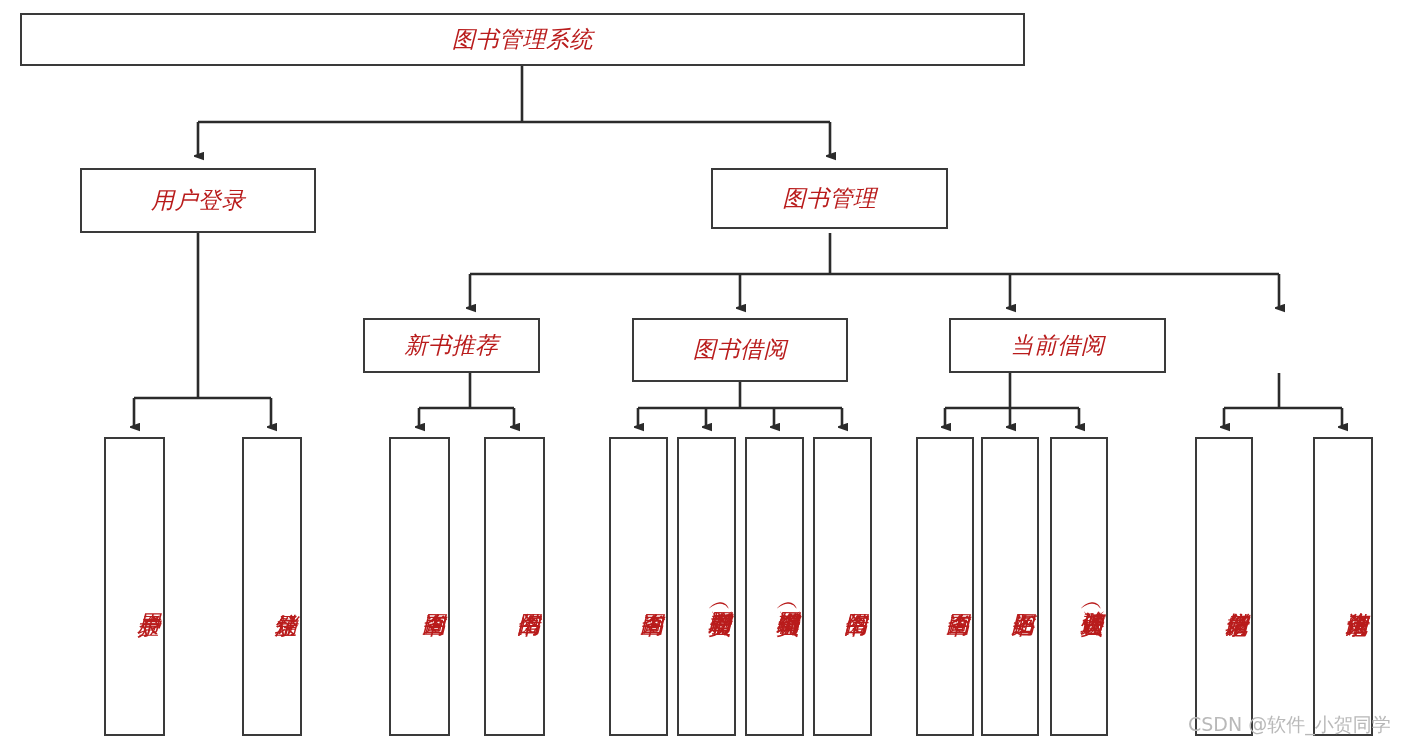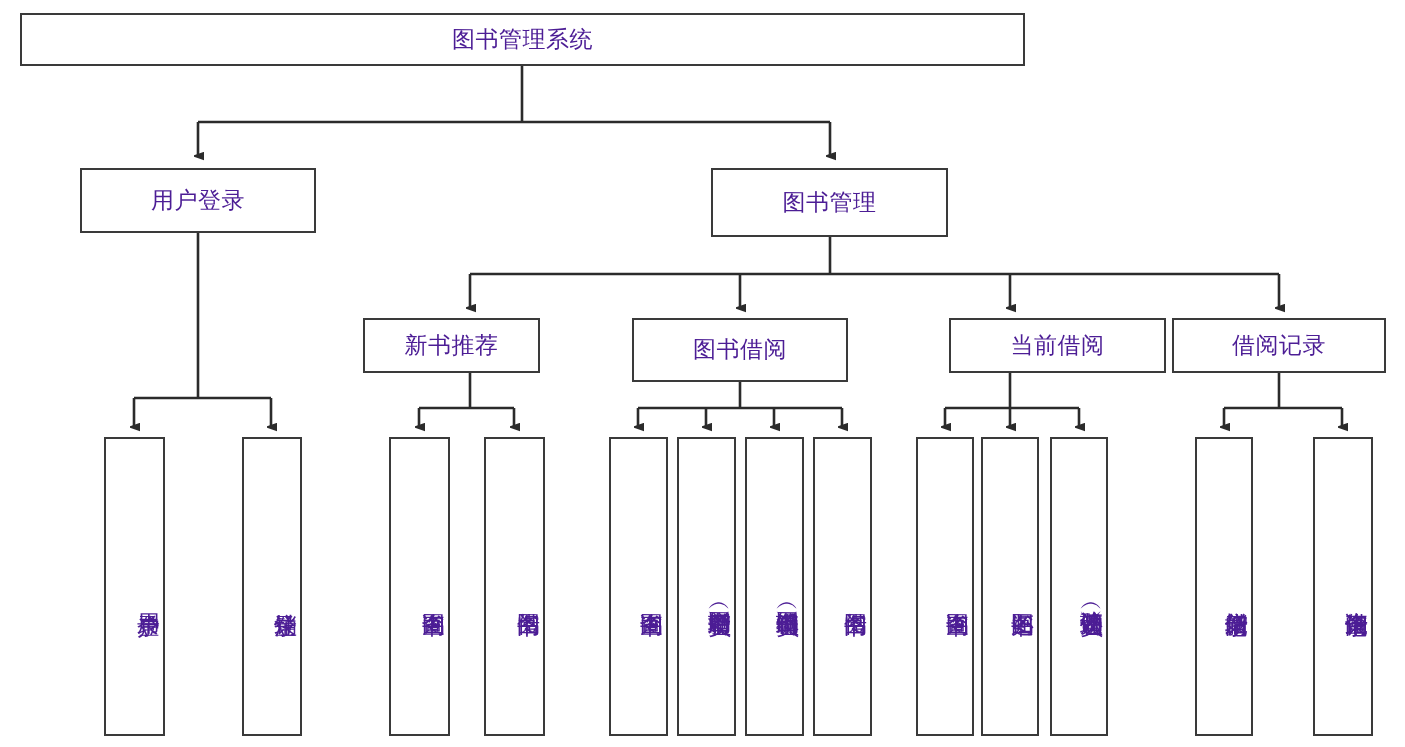--- a/index.html
+++ b/index.html
@@ -19,22 +19,23 @@
     overflow: hidden;
   }
   .node {
     position: absolute;
     box-sizing: border-box;
     border: 2.5px solid #3a3a3a;
     background: #ffffff;
     display: flex;
     align-items: center;
     justify-content: center;
-    color: #4c1d95;
+    color: #b91c1c;
     letter-spacing: 0.5px;
+    font-style: italic;
   }
   .node.horiz {
     font-size: 23px;
     line-height: 1.1;
     white-space: nowrap;
   }
   .node.root {
     font-size: 23px;
   }
   .node.vert {
@@ -123,35 +124,32 @@
     </g>
   </svg>
 
   <div class="node horiz root" style="left:20px; top:13px; width:1005px; height:53px;">
     <span>图书管理系统</span>
   </div>
 
   <div class="node horiz" style="left:80px; top:168px; width:236px; height:65px;">
     <span>用户登录</span>
   </div>
-  <div class="node horiz" style="left:711px; top:168px; width:237px; height:69px;">
+  <div class="node horiz" style="left:711px; top:168px; width:237px; height:61px;">
     <span>图书管理</span>
   </div>
 
   <div class="node horiz" style="left:363px; top:318px; width:177px; height:55px;">
     <span>新书推荐</span>
   </div>
   <div class="node horiz" style="left:632px; top:318px; width:216px; height:64px;">
     <span>图书借阅</span>
   </div>
   <div class="node horiz" style="left:901px; top:318px; width:217px; height:55px;margin-left:48px;">
     <span>当前借阅</span>
-  </div>
-  <div class="node horiz" style="left:1172px; top:318px; width:214px; height:55px;">
-    <span>借阅记录</span>
   </div>
 
   <div class="node vert" style="left:104px; top:437px; width:61px; height:299px;">
     <span>用户登录</span>
   </div>
   <div class="node vert" style="left:242px; top:437px; width:60px; height:299px;">
     <span>注销登录</span>
   </div>
 
   <div class="node vert" style="left:389px; top:437px; width:61px; height:299px;">
@@ -184,14 +182,15 @@
     <span>确认归还（管理员）</span>
   </div>
 
   <div class="node vert" style="left:1195px; top:437px; width:58px; height:299px;">
     <span>新增借阅记录</span>
   </div>
   <div class="node vert" style="left:1313px; top:437px; width:60px; height:299px;">
     <span>查询借阅记录</span>
   </div>
 
+  <div class="watermark">CSDN @软件_小贺同学</div>
 
 </div>
 
 </body></html>

